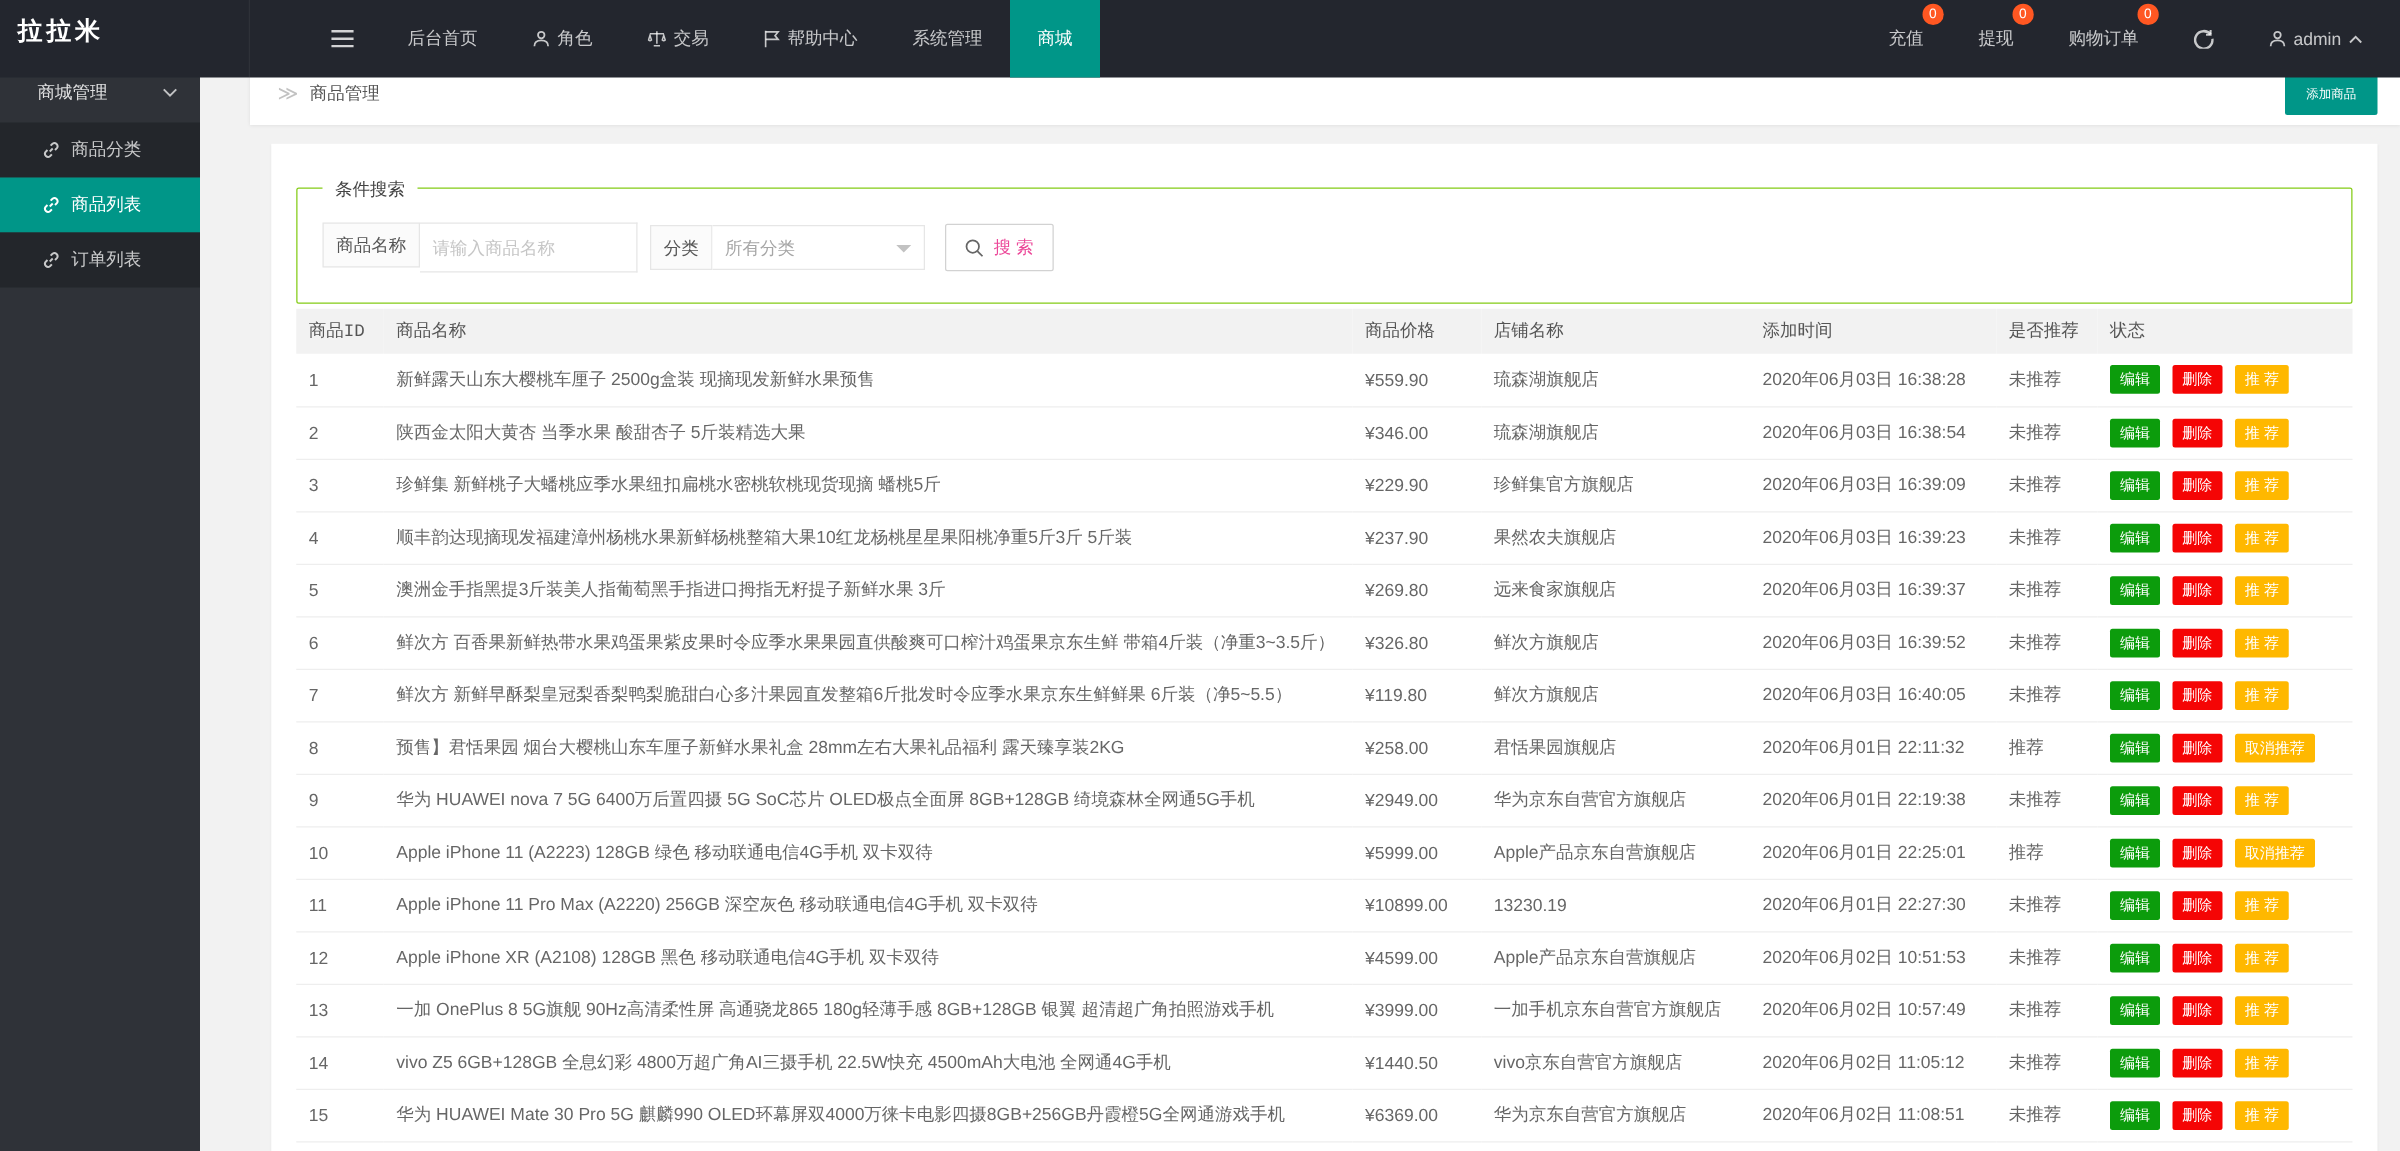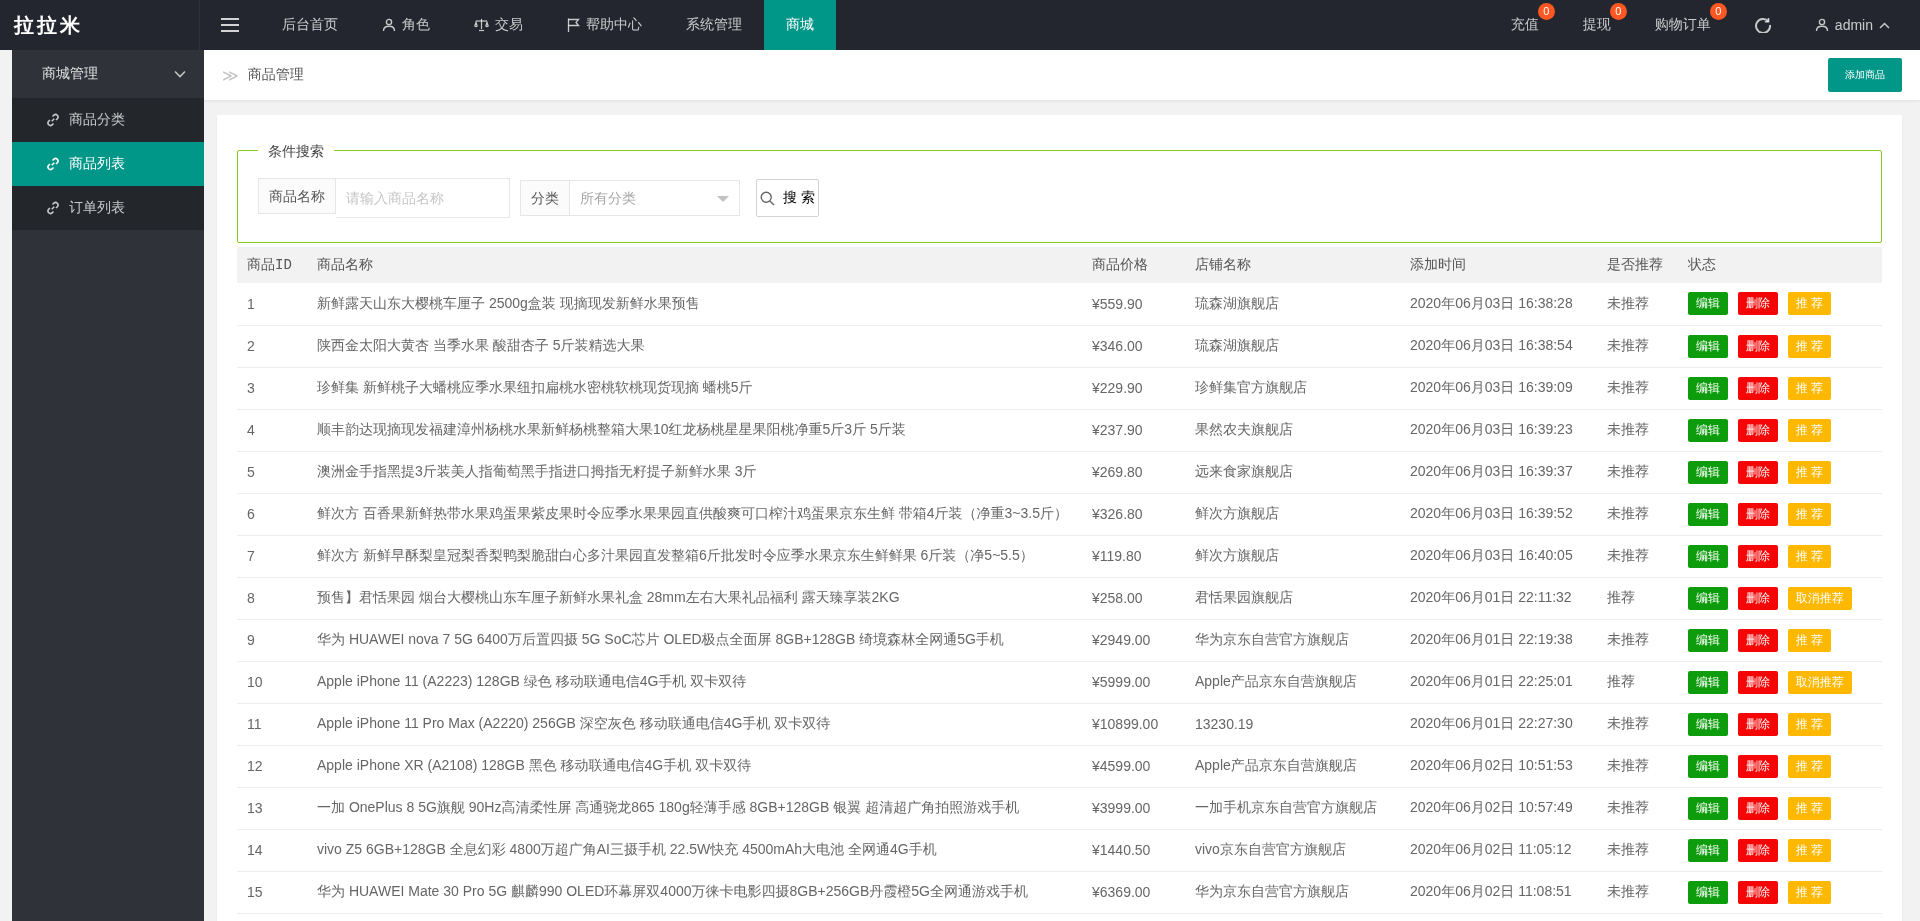--- a/index.html
+++ b/index.html
@@ -10,52 +10,52 @@
     font-family:"Liberation Sans","DejaVu Sans",sans-serif;
     font-size:14px;
   }
   :root{
     --topbar:#23262E; --sidebar:#2F3238; --submenu:#23262B;
     --accent:#009688; --badge:#FF5722;
     --green:#0C9C0C; --red:#F50505; --yellow:#FFB800;
   }
   svg{display:block;}
   
-  .topbar{position:absolute;top:0;left:0;right:0;height:50px;background:var(--topbar);display:flex;align-items:stretch;z-index:20;}
+  .topbar{position:absolute;top:0;left:0;right:0;height:62px;background:var(--topbar);display:flex;align-items:stretch;z-index:20;gap:44px;}
   .logo{width:200px;line-height:50px;padding-left:14px;font-size:20px;font-weight:bold;color:#fff;letter-spacing:3px;border-right:1px solid rgba(255,255,255,.05);}
   .nav-left,.nav-right{display:flex;align-items:stretch;}
   .nav-right{margin-left:auto;padding-right:8px;}
   .nav-iconbtn{width:60px;display:flex;align-items:center;justify-content:center;color:rgba(255,255,255,.8);cursor:pointer;}
   .nav-item{display:flex;align-items:center;gap:6px;padding:0 22px;font-size:14px;color:rgba(255,255,255,.75);text-decoration:none;cursor:pointer;position:relative;}
   .nav-item.active{background:var(--accent);color:#fff;}
   .badge{position:absolute;top:3px;right:6px;background:var(--badge);color:#fff;font-size:11px;min-width:17px;height:17px;line-height:17px;border-radius:9px;text-align:center;padding:0 4px;}
   .icon{color:inherit;}
   
-  .sidebar{position:absolute;top:50px;left:12px;bottom:0;width:192px;background:var(--sidebar);z-index:15;}
+  .sidebar{position:absolute;top:50px;left:0;bottom:0;width:160px;background:var(--sidebar);z-index:15;}
   .side-group{height:48px;display:flex;align-items:center;padding:0 18px 0 30px;color:rgba(255,255,255,.85);font-size:14px;cursor:pointer;}
   .side-group .caret{margin-left:auto;color:rgba(255,255,255,.7);}
   .side-item{height:44px;display:flex;align-items:center;gap:9px;padding-left:34px;background:var(--submenu);color:rgba(255,255,255,.75);font-size:14px;cursor:pointer;text-decoration:none;}
   .side-item.active{background:var(--accent);color:#ffffff;}
   
   .crumbbar{position:absolute;top:50px;left:200px;right:0;height:50px;background:#fff;box-shadow:0 1px 3px rgba(0,0,0,.08);display:flex;align-items:center;padding:0 18px 0 22px;z-index:10;}
   .crumb-sep{color:#c2c2c2;font-size:16px;margin-right:9px;}
   .crumb-text{color:#555;font-size:14px;}
   .add-btn{margin-left:auto;background:var(--accent);color:#fff;border:none;height:34px;padding:0 17px;font-size:10px;border-radius:2px;cursor:pointer;}
   
   .card{position:absolute;top:115px;left:217px;width:1685px;height:850px;background:#fff;box-shadow:0 1px 2px rgba(0,0,0,.05);padding:0 20px;}
   .fieldset{position:relative;margin-top:35px;border:1px solid #84cc16;border-radius:2px;padding:27px 20px 24px;}
   .legend{position:absolute;top:-10px;left:20px;background:#fff;padding:0 10px;font-size:14px;color:#444;line-height:20px;}
   .form-row{display:flex;align-items:center;}
   .input-group{display:flex;margin-right:10px;}
   .addon{height:36px;line-height:34px;padding:0 10px;background:#fbfbfb;border:1px solid #e6e6e6;font-size:14px;color:#555;white-space:nowrap;}
   .text-input{height:40px;width:174px;border:1px solid #e6e6e6;border-left:none;padding:0 10px;font-size:14px;color:#666;outline:none;}
   .text-input::placeholder{color:#c6c6c6;}
   .select{position:relative;width:170px;height:36px;line-height:34px;border:1px solid #e6e6e6;border-left:none;background:#fff;padding:0 26px 0 10px;font-size:14px;color:#a6a6a6;cursor:pointer;}
   .select-caret{position:absolute;right:10px;top:15px;width:0;height:0;border:6px solid transparent;border-top-color:#c2c2c2;}
-  .search-btn{margin-left:6px;height:38px;padding:0 3px;background:#fff;border:1px solid #d2d2d2;border-radius:2px;font-size:14px;color:#000000;display:flex;align-items:center;gap:8px;cursor:pointer;}
+  .search-btn{margin-left:6px;height:38px;padding:0 15px;background:#fff;border:1px solid #d2d2d2;border-radius:2px;font-size:14px;color:#ec4899;display:flex;align-items:center;gap:8px;cursor:pointer;}
   
   table{width:100%;border-collapse:collapse;table-layout:fixed;margin-top:4px;}
   th{background:#f2f2f2;height:36px;font-weight:normal;font-size:14px;color:#555;text-align:left;padding:0 10px;font-family:Liberation Mono, monospace;}
   td{height:42px;padding:0 10px;font-size:14px;color:#666;border-bottom:1px solid #eee;white-space:nowrap;overflow:hidden;text-overflow:ellipsis;}
   .btn{display:inline-block;height:23px;line-height:23px;padding:0 8px;border-radius:2px;color:#fff;font-size:12px;margin-right:6px;border:none;cursor:pointer;white-space:nowrap;}
   .btn-edit{background:var(--green);font-family:Liberation Serif, serif;}
   .btn-del{background:var(--red);}
   .btn-rec{background:var(--yellow);}
 </style>
 </head>

